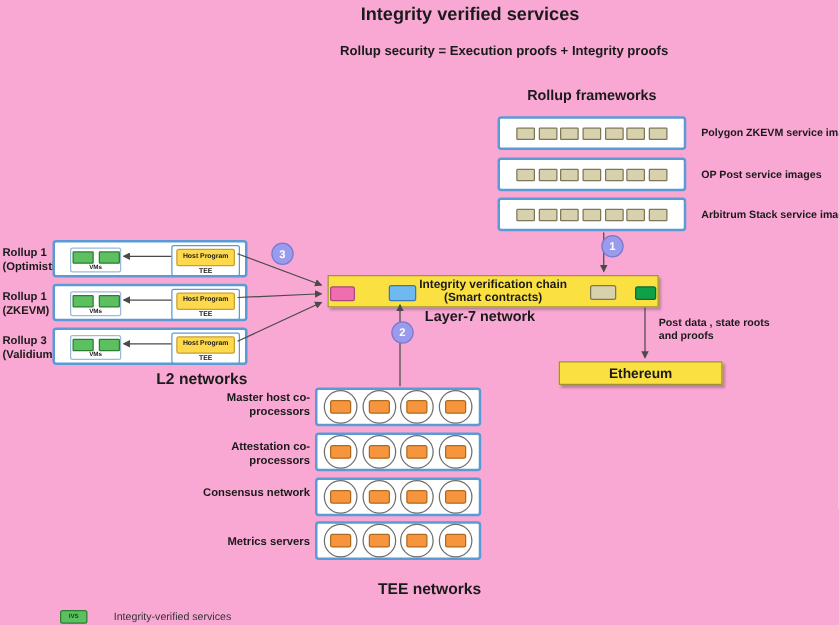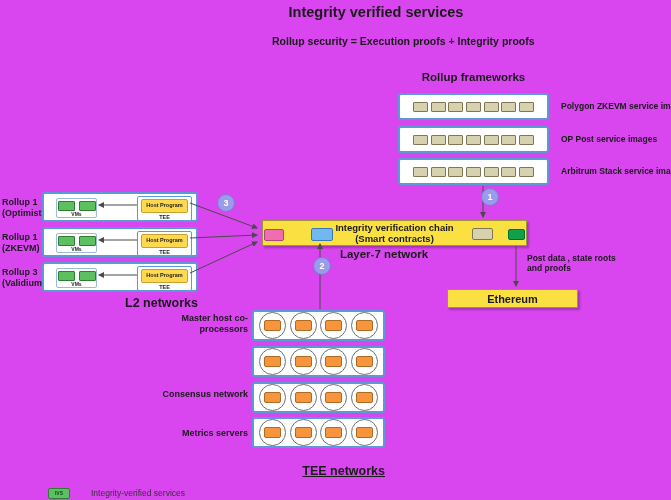--- a/index.html
+++ b/index.html
@@ -1,16 +1,16 @@
 <!DOCTYPE html>
 <html><head>
 <meta charset="utf-8">
 <style>
   html,body{margin:0;padding:0;background:#f4f4f6;}
-  .canvas{position:relative;width:671px;height:500px;background:#d946ef;overflow:hidden;
+  .canvas{position:relative;width:671px;height:500px;background:#f9a8d4;overflow:hidden;
           font-family:"Liberation Sans",sans-serif;color:#1a1a1a;}
   .abs{position:absolute;}
   .ttl{font-weight:bold;font-size:14.5px;text-align:center;white-space:nowrap;z-index:2;}
   .sub{font-weight:bold;font-size:10.5px;text-align:center;white-space:nowrap;z-index:2;}
   .sec-h{font-weight:bold;font-size:11.5px;text-align:center;white-space:nowrap;z-index:2;}
   .big-h{font-weight:bold;font-size:12.5px;text-align:right;white-space:nowrap;z-index:2;}
 
   
   .bluebox{background:#ffffff;border:2px solid #5b9bd5;border-radius:3px;box-sizing:border-box;z-index:2;}
 
@@ -198,20 +198,21 @@
         <span class="node-chip"></span>
       </span>
     <span class="node-circle">
         <span class="node-chip"></span>
       </span>
     <span class="node-circle">
         <span class="node-chip"></span>
       </span>
   </div>
 
+  <div class="abs grp-label" style="left:160px;top:352px;width:88px;">Attestation co-processors</div>
   <div class="abs bluebox tee-grp" style="left:252px;top:346px;width:133px;height:31px;">
     <span class="node-circle">
         <span class="node-chip"></span>
       </span>
     <span class="node-circle">
         <span class="node-chip"></span>
       </span>
     <span class="node-circle">
         <span class="node-chip"></span>
       </span>
@@ -245,21 +246,21 @@
         <span class="node-chip"></span>
       </span>
     <span class="node-circle">
         <span class="node-chip"></span>
       </span>
     <span class="node-circle">
         <span class="node-chip"></span>
       </span>
   </div>
 
-  <div class="abs big-h" style="left:252px;top:464px;width:133px;text-decoration:underline;">TEE networks</div>
+  <div class="abs big-h" style="left:252px;top:464px;width:133px;">TEE networks</div>
 
   <div class="abs edge-label" style="left:527px;top:253px;width:105px;">Post data , state roots and proofs</div>
   <div class="abs eth" style="left:447px;top:289px;width:131px;height:19px;">Ethereum</div>
 
   <div class="step" style="left:481px;top:188px;">1</div>
   <div class="step" style="left:313px;top:257px;">2</div>
   <div class="step" style="left:217px;top:194px;">3</div>
 
   <div class="legend-chip" style="left:48px;top:488px;">IVS</div>
   <div class="legend-label" style="left:79px;top:488px;padding-left:12px;">Integrity-verified services</div>

